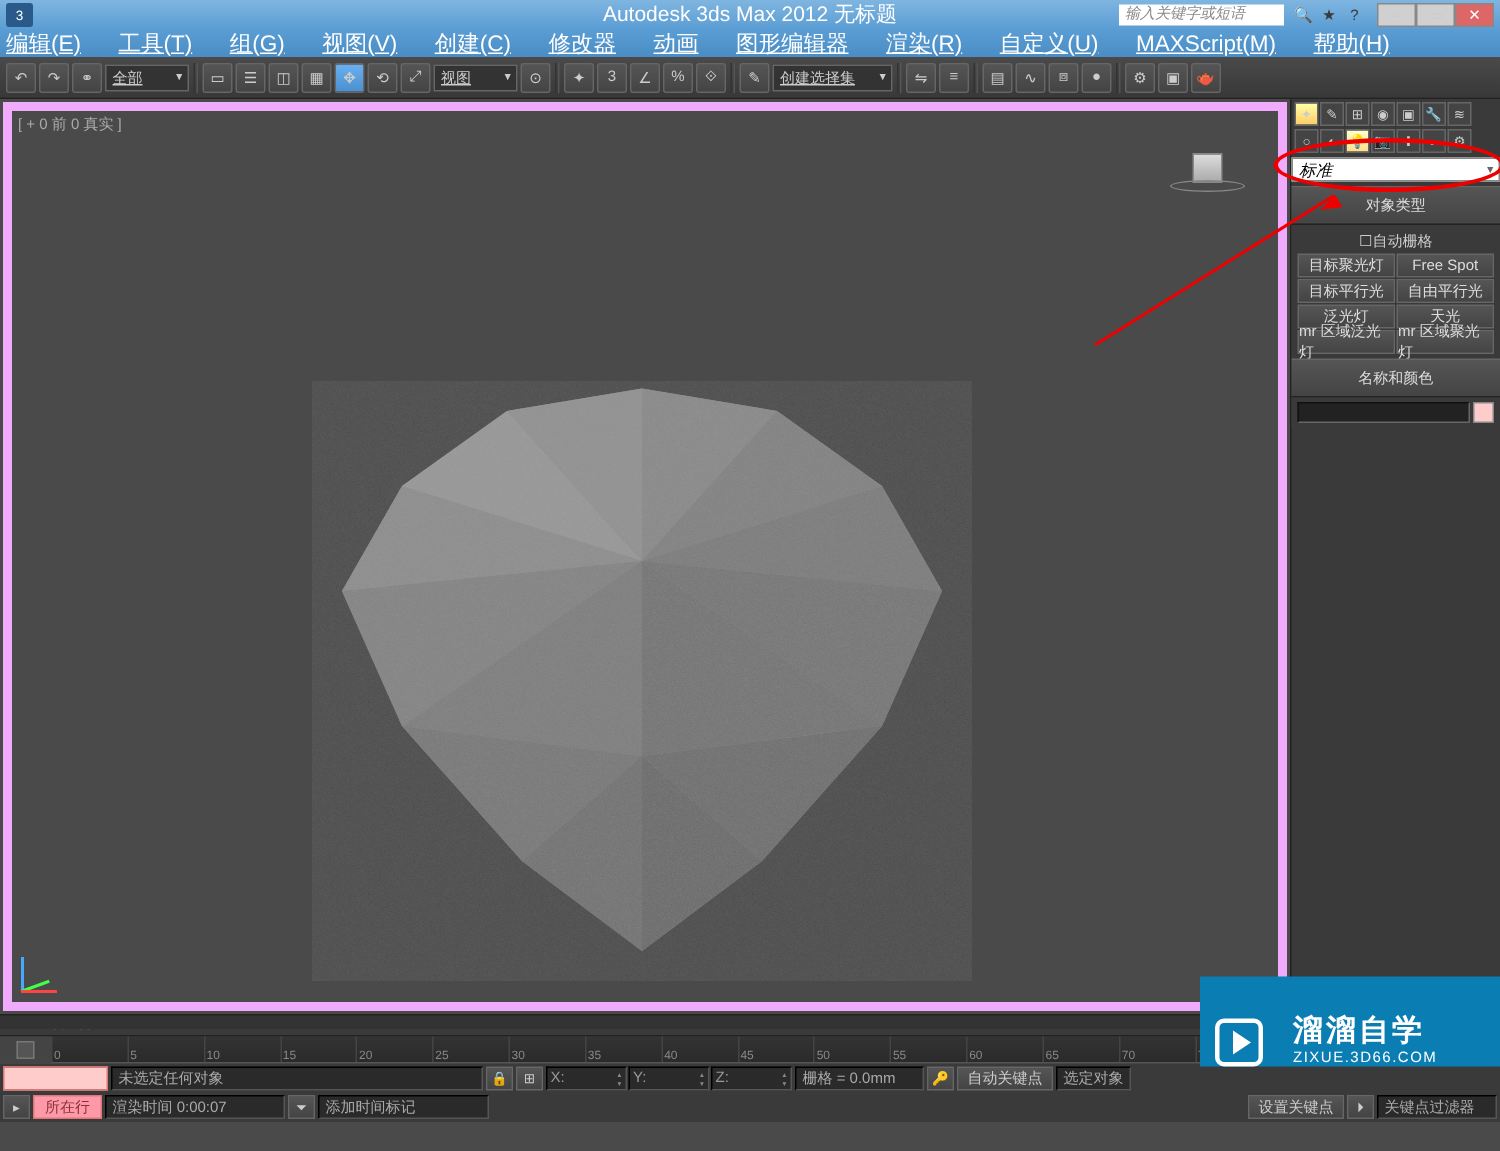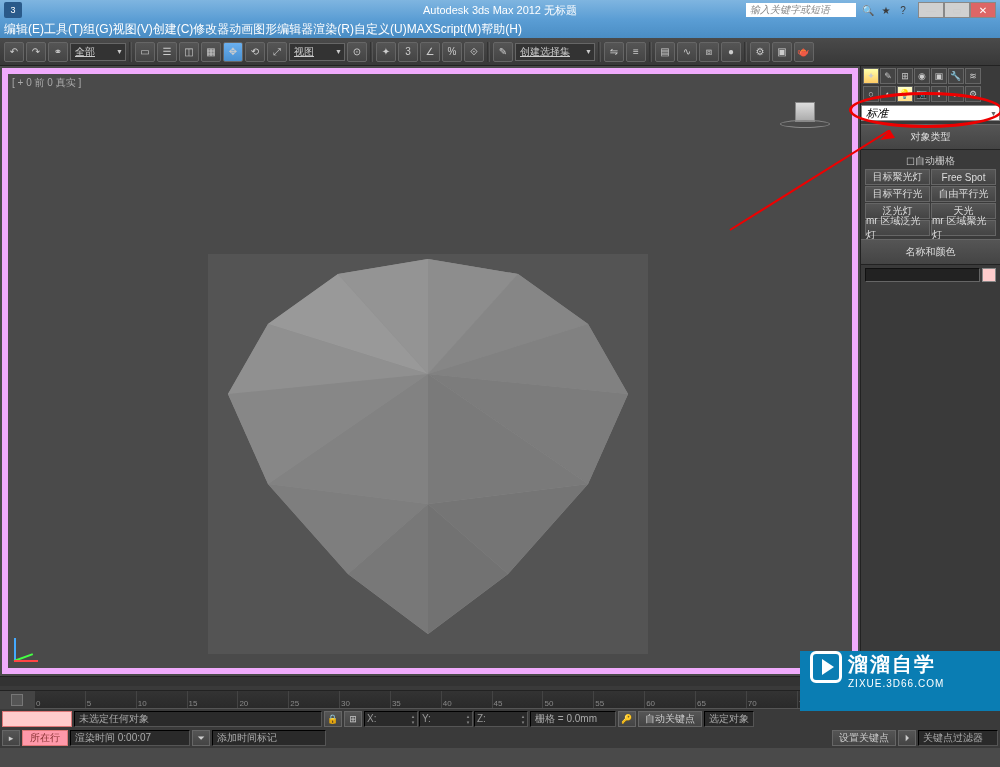--- a/index.html
+++ b/index.html
@@ -1,28 +1,28 @@
 <!DOCTYPE html>
 <html><head>
 <meta charset="utf-8">
 <style>
 * { margin: 0; padding: 0; box-sizing: border-box; font-family: "Microsoft YaHei", Arial, sans-serif; }
 body { width: 1000px; height: 767px; background: #4a4a4a; overflow: hidden; font-size: 11px; color: #ccc; position: relative; }
 
 .titlebar { height: 20px; background: linear-gradient(#7fb5e0,#5a9dd4); display: flex; align-items: center; padding: 0 4px; position: relative; }
 .titlebar .logo { width: 18px; height: 16px; background: #2a5a8a; border-radius: 2px; display:flex;align-items:center;justify-content:center;color:#fff;font-size:9px;}
-.titlebar .title { position: absolute; left: 50%; transform: translateX(-50%); color: #fff; font-size: 11px; white-space: nowrap; }
+.titlebar .title { position: absolute; left: 50%; transform: translateX(-50%); color: #fff; font-size: 14px; white-space: nowrap; }
 .titlebar .search-box { margin-left: auto; background: #fff; height: 14px; width: 110px; font-size: 10px; color: #888; padding: 0 4px; font-style: italic; line-height:14px;}
 .titlebar .icons { display: flex; gap: 3px; margin-left: 6px; }
 .titlebar .icons span { width:14px;height:14px;display:flex;align-items:center;justify-content:center;color:#3a3a3a;font-size:10px;}
 .win-btns { display: flex; margin-left: 8px; }
 .win-btns div { width: 26px; height: 16px; background:#d0d0d0; border:1px solid #888; display:flex;align-items:center;justify-content:center;font-size:10px;}
 .win-btns div:last-child { background:#d66; color:#fff;}
 
-.menubar { height: 18px; background: linear-gradient(#5a9dd4,#4a8dc4); display: flex; align-items: center; padding: 0 4px; gap: 0; color: #fff; font-size: 12px; }
+.menubar { height: 18px; background: linear-gradient(#5a9dd4,#4a8dc4); display: flex; align-items: center; padding: 0 4px; gap: 25px; color: #fff; font-size: 15px; text-decoration: underline; }
 .menubar span { cursor: default; }
 
 .toolbar { height: 28px; background: linear-gradient(#4a4a4a,#383838); border-bottom: 1px solid #222; display: flex; align-items: center; padding: 0 4px; gap: 2px; }
 .tb-btn { width: 20px; height: 20px; background: linear-gradient(#555,#444); border: 1px solid #666; border-radius: 2px; display:flex;align-items:center;justify-content:center;font-size:10px;color:#ccc;}
 .tb-btn.active { background: linear-gradient(#6ab0f0,#4a90d0); }
 .tb-sep { width: 3px; height: 20px; border-left:1px solid #333; border-right:1px solid #555; margin:0 1px;}
 .tb-dropdown { height: 18px; background: #333; border: 1px solid #666; color: #ccc; font-size: 10px; padding: 0 14px 0 4px; position: relative; display:flex;align-items:center;text-decoration:underline;}
 .tb-dropdown::after { content:"▼"; position:absolute; right:2px; font-size:7px;}
 
 .main-area { display: flex; height: 610px; }
@@ -77,21 +77,21 @@
 .xyz-field { width:54px; height:16px; background:#2a2a2a; border:1px inset #555; display:flex;align-items:center; font-size:10px; color:#aaa;}
 .xyz-field .lbl { padding:0 2px; color:#999;}
 .xyz-field .spin { width:8px; margin-left:auto; display:flex;flex-direction:column;}
 .xyz-field .spin div {height:6px;font-size:5px;text-align:center;color:#888;}
 .sm-btn { width:18px;height:16px; background:linear-gradient(#555,#444); border:1px solid #666;display:flex;align-items:center;justify-content:center;font-size:9px;}
 .auto-key-btn { height:16px; background:linear-gradient(#555,#444); border:1px solid #666; color:#ccc; font-size:10px; padding:0 6px;display:flex;align-items:center;}
 .pink-tag { width:46px; height:16px; background:#f9a; border:1px solid #d77; color:#833; font-size:10px; display:flex;align-items:center;justify-content:center;}
 
 .red-arrow { position:absolute; top:130px; left:720px; width:180px; height:110px; pointer-events:none; z-index:50;}
 
-.watermark { position:absolute; bottom:56px; right:0; width:200px; height:60px; background:#0a7db3; display:flex; align-items:flex-start; gap:6px; padding:0 10px; z-index:60;}
+.watermark { position:absolute; bottom:56px; right:0; width:200px; height:60px; background:#0a7db3; display:flex; align-items:flex-end; gap:20px; padding:0 10px; z-index:60;}
 .watermark .play { width:32px;height:32px; border:3px solid #fff; border-radius:6px; display:flex;align-items:center;justify-content:center;}
 .watermark .play::after { content:""; border-left:12px solid #fff; border-top:8px solid transparent; border-bottom:8px solid transparent; margin-left:3px;}
 .watermark .txt { color:#fff; display:flex;flex-direction:column;}
 .watermark .txt .big { font-size:20px; font-weight:bold; letter-spacing:2px;}
 .watermark .txt .small { font-size:10px; letter-spacing:1px;}
 </style>
 </head>
 <body>
 
 <div class="titlebar">

